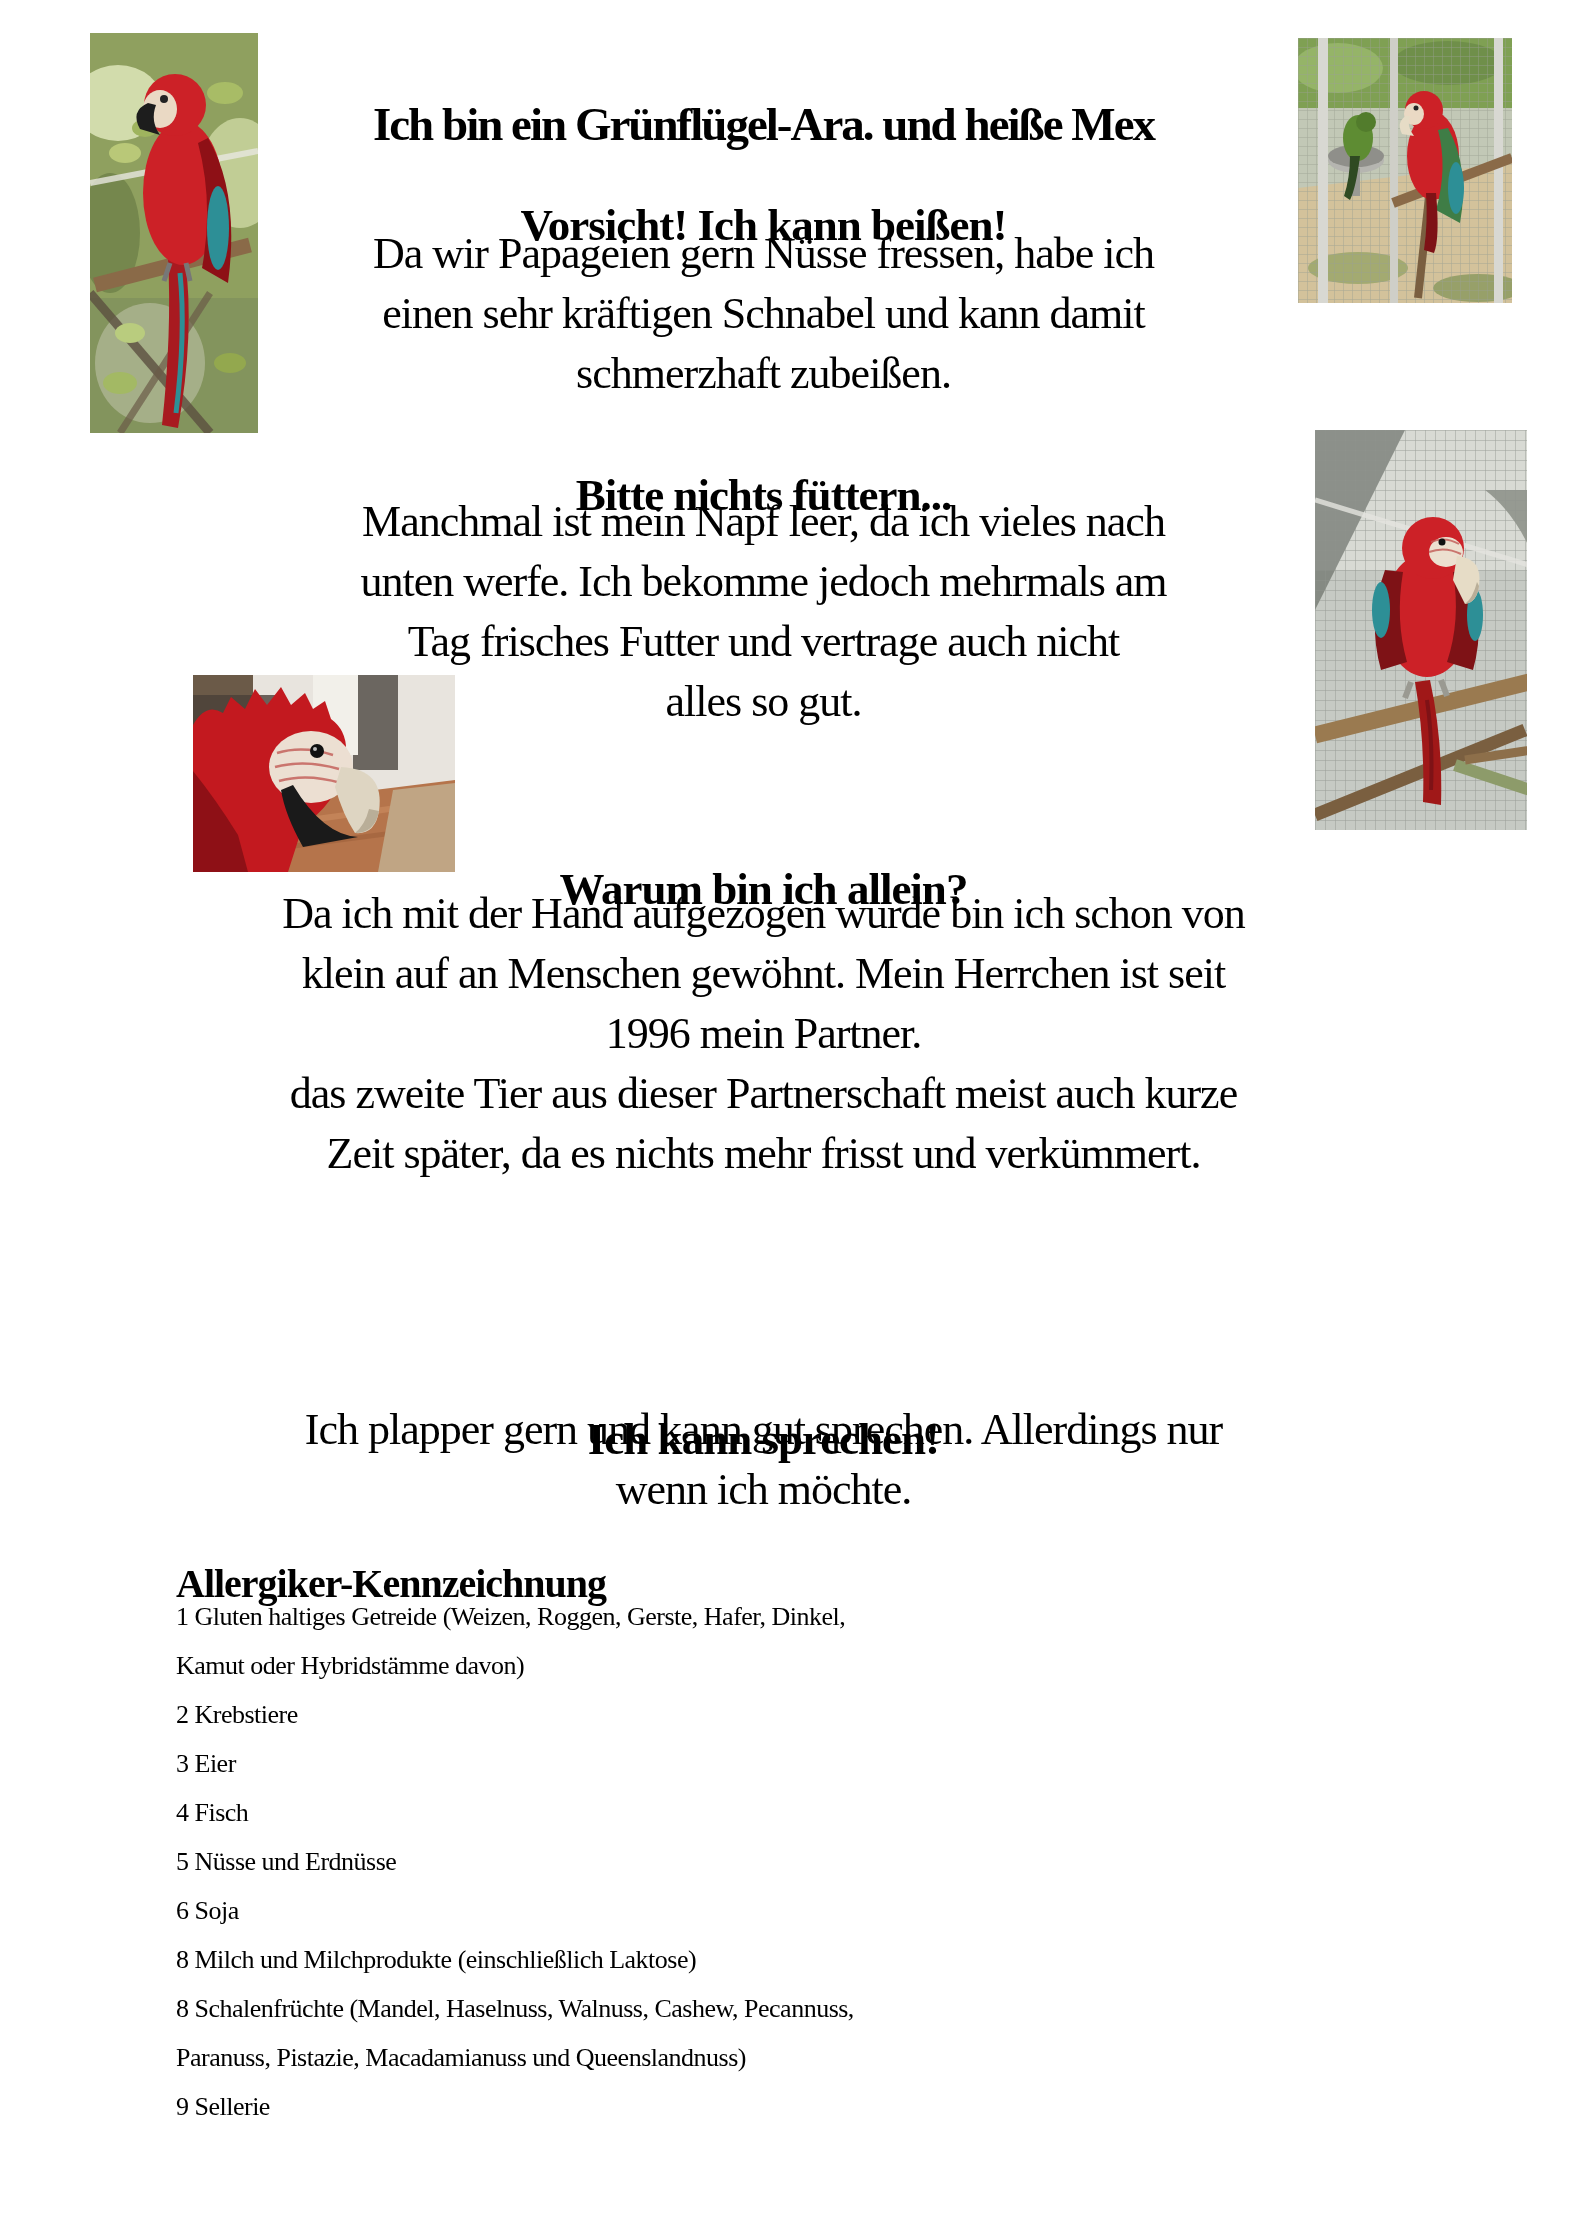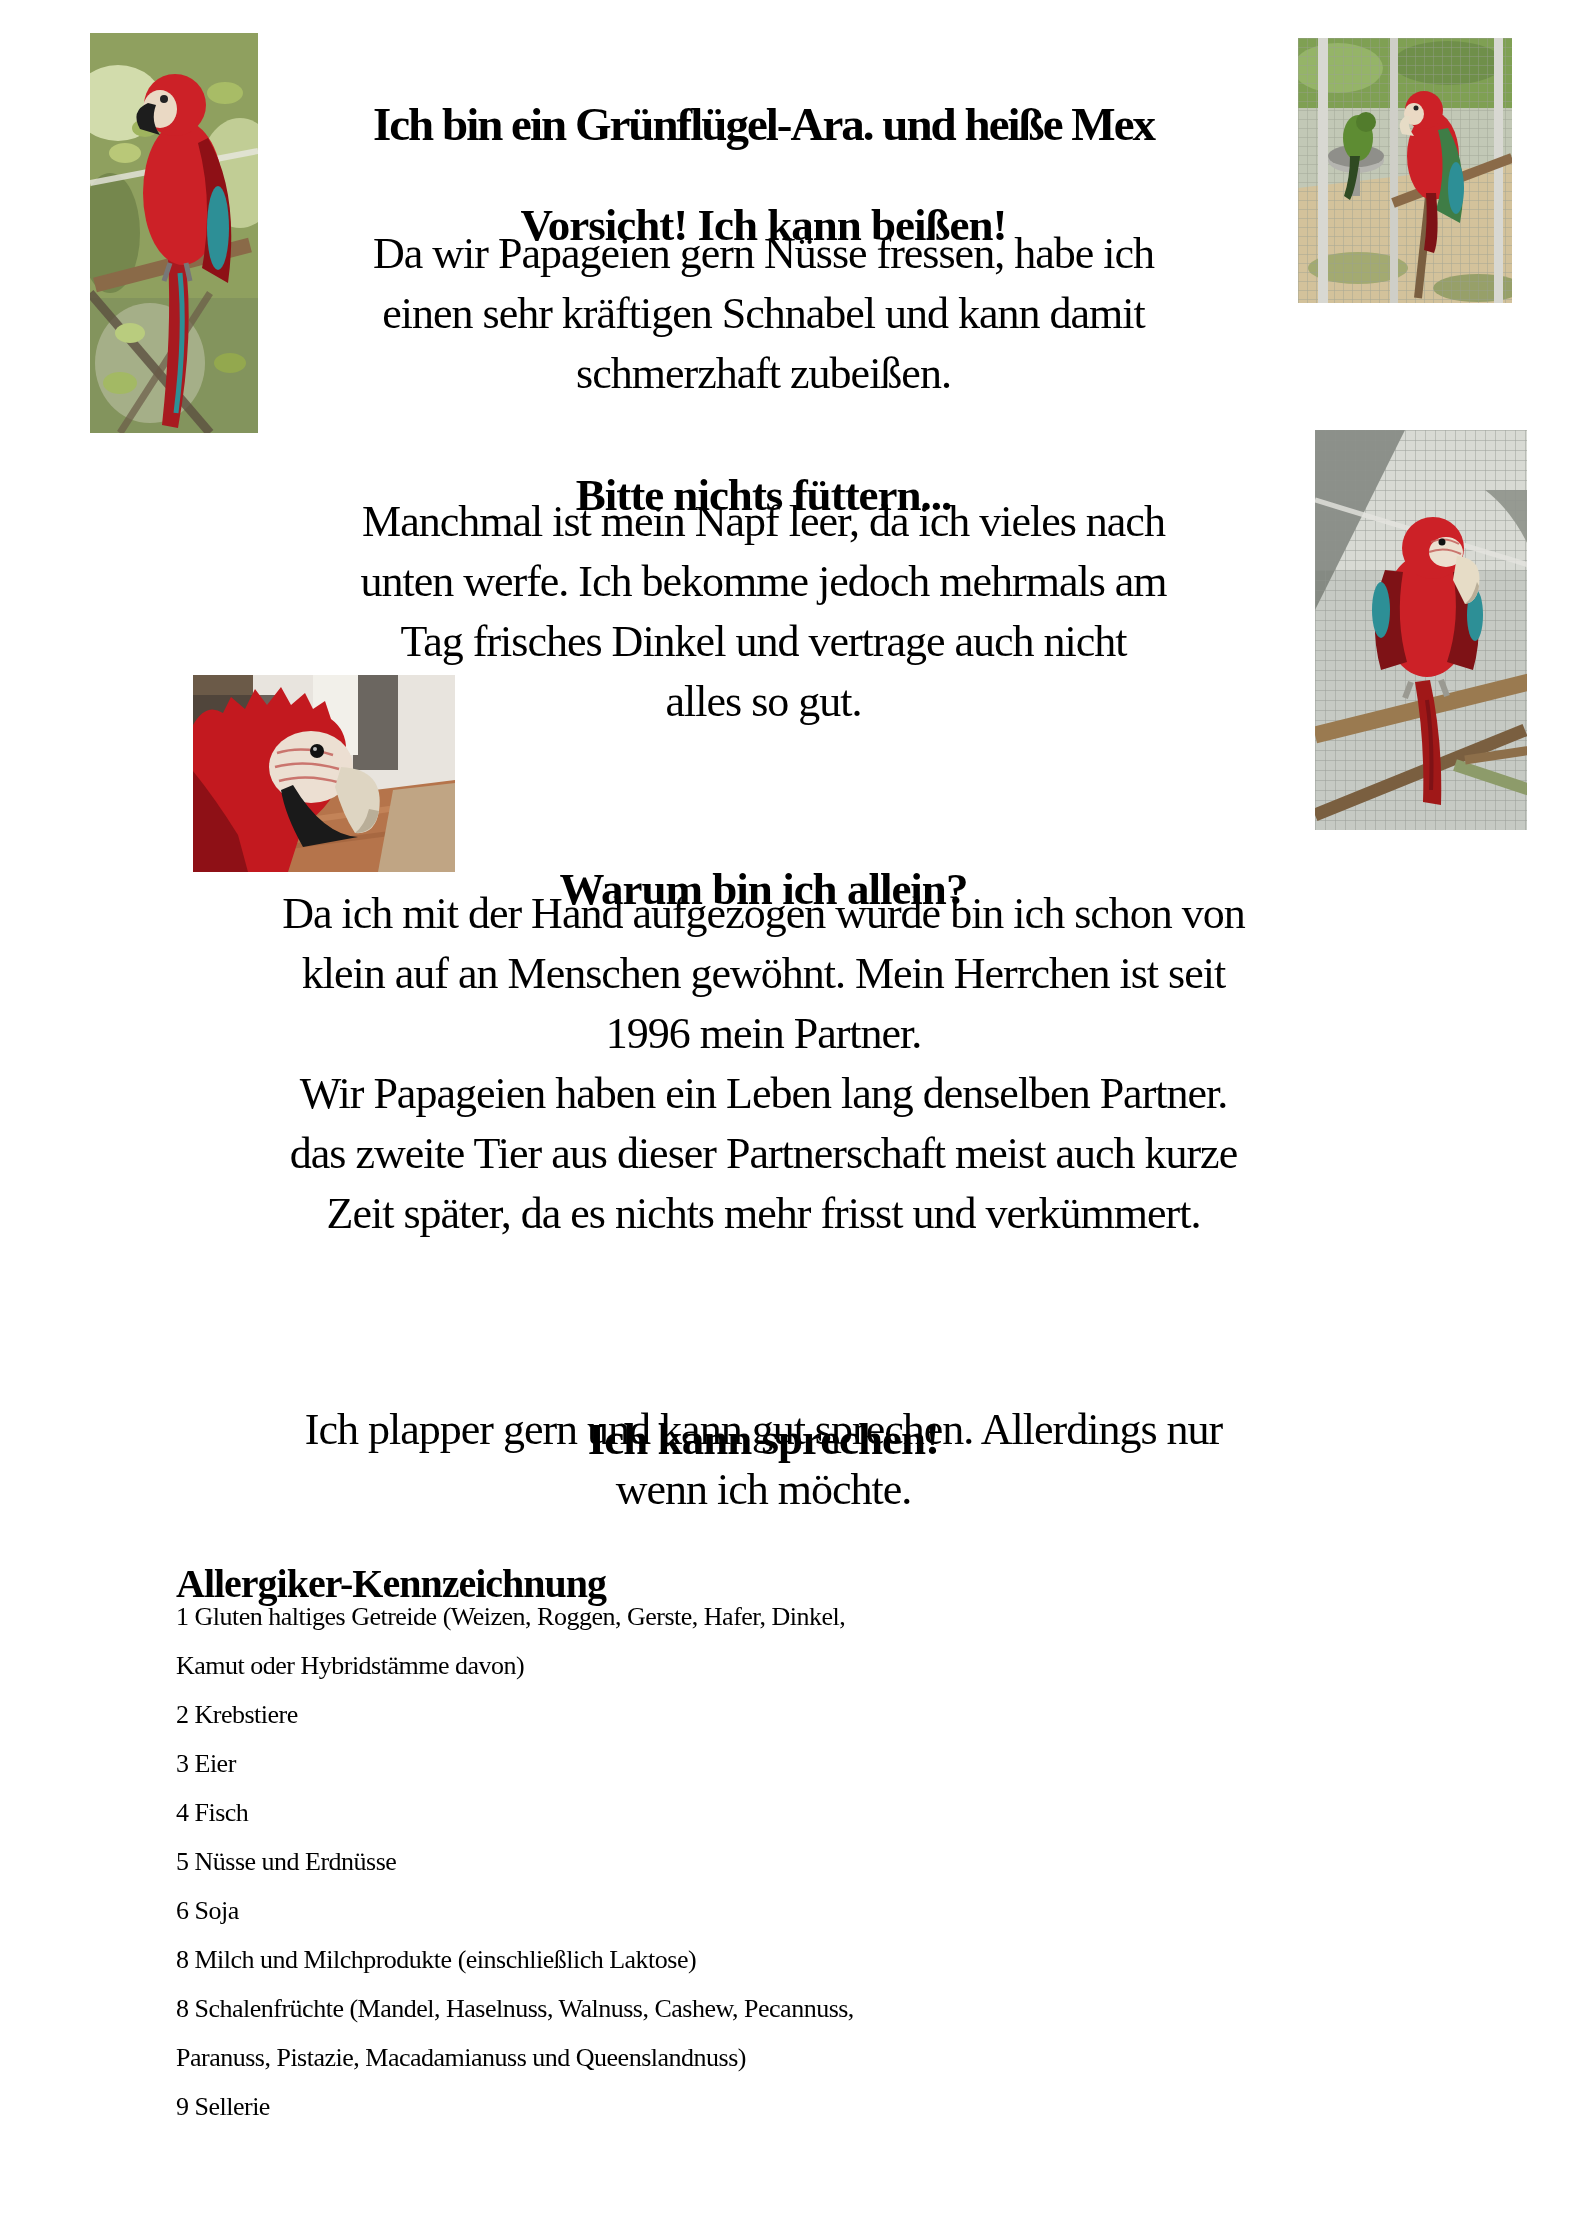--- a/index.html
+++ b/index.html
@@ -180,32 +180,31 @@
   <div class="cline para p1">
     <div>Da wir Papageien gern Nüsse fressen, habe ich</div>
     <div>einen sehr kräftigen Schnabel und kann damit</div>
     <div>schmerzhaft zubeißen.</div>
   </div>
 
   <h2 class="cline h h-bitte">Bitte nichts füttern...</h2>
   <div class="cline para p2">
     <div>Manchmal ist mein Napf leer, da ich vieles nach</div>
     <div>unten werfe. Ich bekomme jedoch mehrmals am</div>
-    <div>Tag frisches Dinkel und vertrage auch nicht</div>
+    <div>Tag frisches Futter und vertrage auch nicht</div>
     <div>alles so gut.</div>
   </div>
 
   <h2 class="cline h h-warum">Warum bin ich allein?</h2>
   <div class="cline para p3">
     <div>Da ich mit der Hand aufgezogen wurde bin ich schon von</div>
     <div>klein auf an Menschen gewöhnt. Mein Herrchen ist seit</div>
     <div>1996 mein Partner.</div>
   </div>
   <div class="cline para p4">
-    <div>Wir Papageien haben ein Leben lang denselben Partner.</div>
     <div>das zweite Tier aus dieser Partnerschaft meist auch kurze</div>
     <div>Zeit später, da es nichts mehr frisst und verkümmert.</div>
   </div>
 
   <h2 class="cline h h-sprechen">Ich kann sprechen!</h2>
   <div class="cline para p5">
     <div>Ich plapper gern und kann gut sprechen. Allerdings nur</div>
     <div>wenn ich möchte.</div>
   </div>
 

